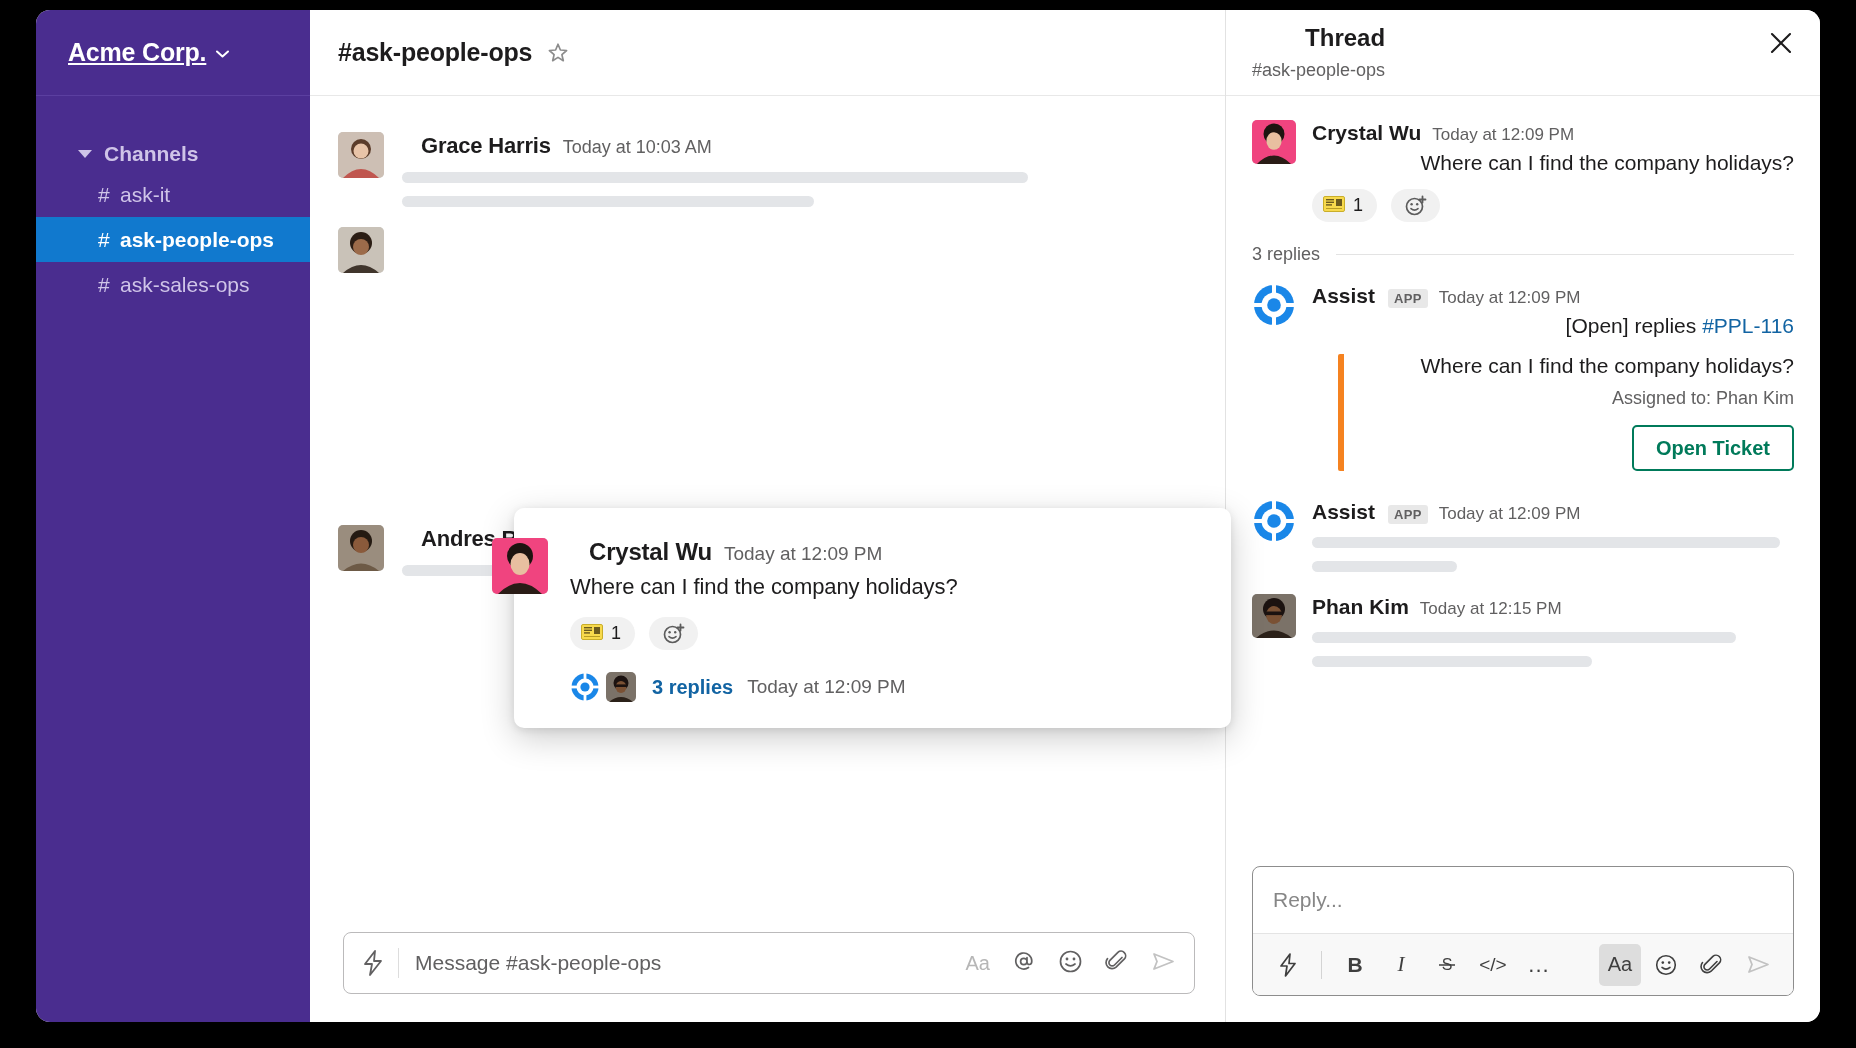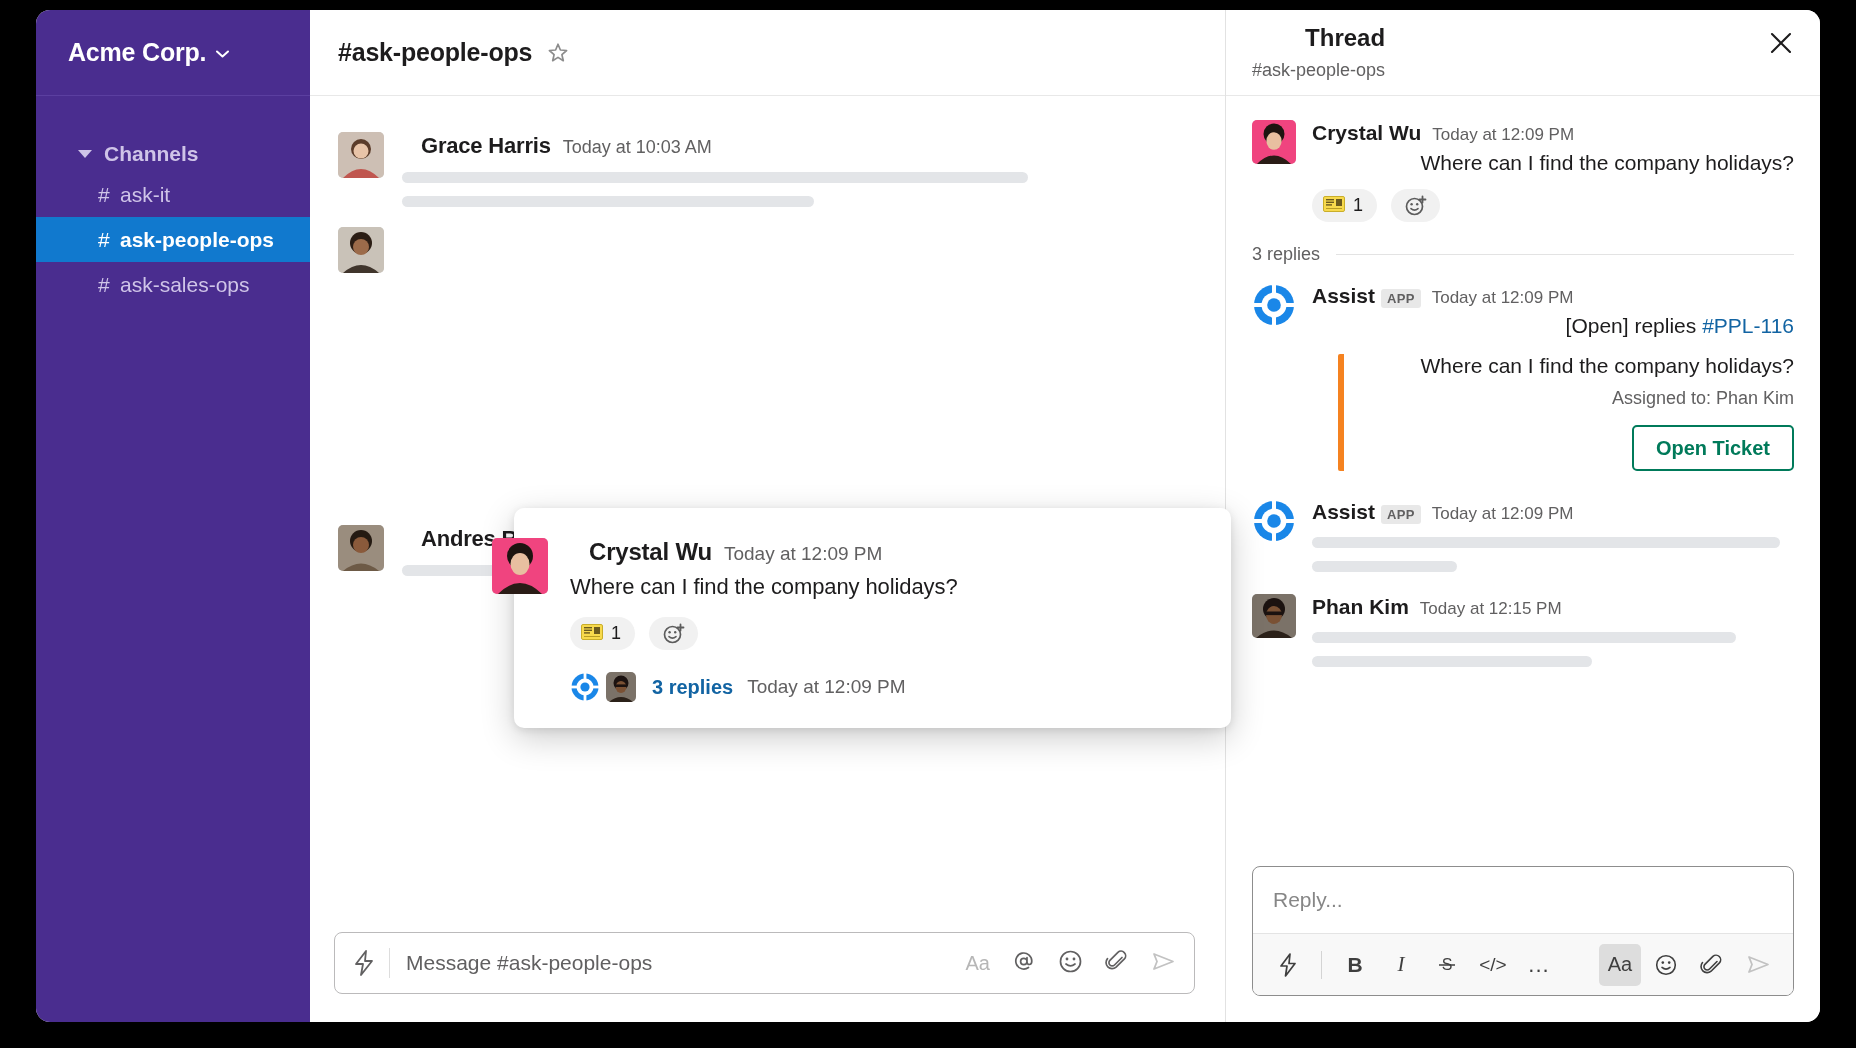--- a/index.html
+++ b/index.html
@@ -29,20 +29,21 @@
   .workspace-header {
     height: 86px; min-height: 86px;
     display: flex; align-items: center;
     padding-left: 32px;
     border-bottom: 1px solid #5b3fa0;
   }
   .workspace-name {
     font-size: 25px; font-weight: bold;
     letter-spacing: -0.2px;
     color: #ffffff;
+    text-decoration: underline;
   }
   .chev-down {
     margin-left: 10px; width: 13px; height: 8px;
     display: inline-block; position: relative; top: 1px;
   }
   .chev-down svg { display:block; }
   .channels-section { padding-top: 40px; }
   .section-head {
     display: flex; align-items: center;
     padding-left: 68px; height: 36px;
@@ -144,21 +145,21 @@
   }
   .replies-avatars { display: flex; align-items: center; gap: 6px; }
   .mini-av { width: 30px; height: 30px; border-radius: 5px; overflow: hidden; }
   .replies-link {
     font-size: 20px; font-weight: bold; color: #1264a3;
     margin-left: 16px;
   }
   .replies-ts { font-size: 19px; color: #616061; margin-left: 14px; }
 
   
-  .composer-wrap { padding: 0 30px 28px 24px; }
+  .composer-wrap { padding: 0 30px 28px 33px; }
   .composer {
     height: 62px; border: 1px solid #bbbabb; border-radius: 8px;
     display: flex; align-items: center; padding: 0 18px;
   }
   .composer .bolt { margin-right: 14px; display:flex; }
   .composer .divider { width:1px; height:30px; background:#dddddd; margin-right:16px; }
   .composer .placeholder { flex: 1; font-size: 21px; color: #616061; }
   .composer .tools { display: flex; align-items: center; gap: 22px; }
   .tool-aa { font-size: 20px; color: #b6b6b6; }
 
@@ -176,21 +177,21 @@
   .thread-title { font-size: 24px; font-weight: bold; color: #1d1c1d; }
   .thread-sub { font-size: 18px; color: #616061; margin-top: 8px; }
   .close-x { cursor: pointer; margin-top: 6px; }
   .thread-body { flex: 1; padding-top: 16px; min-height: 0; }
   .thread-msg { display: flex; padding: 8px 26px 6px 26px; }
   .thread-msg .avatar { width: 44px; height: 44px; min-width: 44px; margin-right: 16px; }
   .t-author { font-size: 21px; font-weight: bold; color: #1d1c1d; }
   .app-badge {
     background: #e8e8e8; color: #616061; font-size: 13px;
     font-weight: bold; padding: 2px 6px; border-radius: 3px;
-    margin-left: 6px; letter-spacing: 0.3px;
+    margin-left: 13px; letter-spacing: 0.3px;
   }
   .t-ts { font-size: 17px; color: #616061; margin-left: 11px; }
   .t-text { font-size: 21px; color: #1d1c1d; margin-top: 6px; }
   .link { color: #1264a3; }
   .replies-divider {
     display: flex; align-items: center; gap: 16px;
     padding: 16px 26px 10px 26px;
   }
   .replies-divider .label { font-size: 18px; color: #616061; font-weight: normal; }
   .replies-divider .rule { flex: 1; height: 1px; background: #e3e3e3; }

